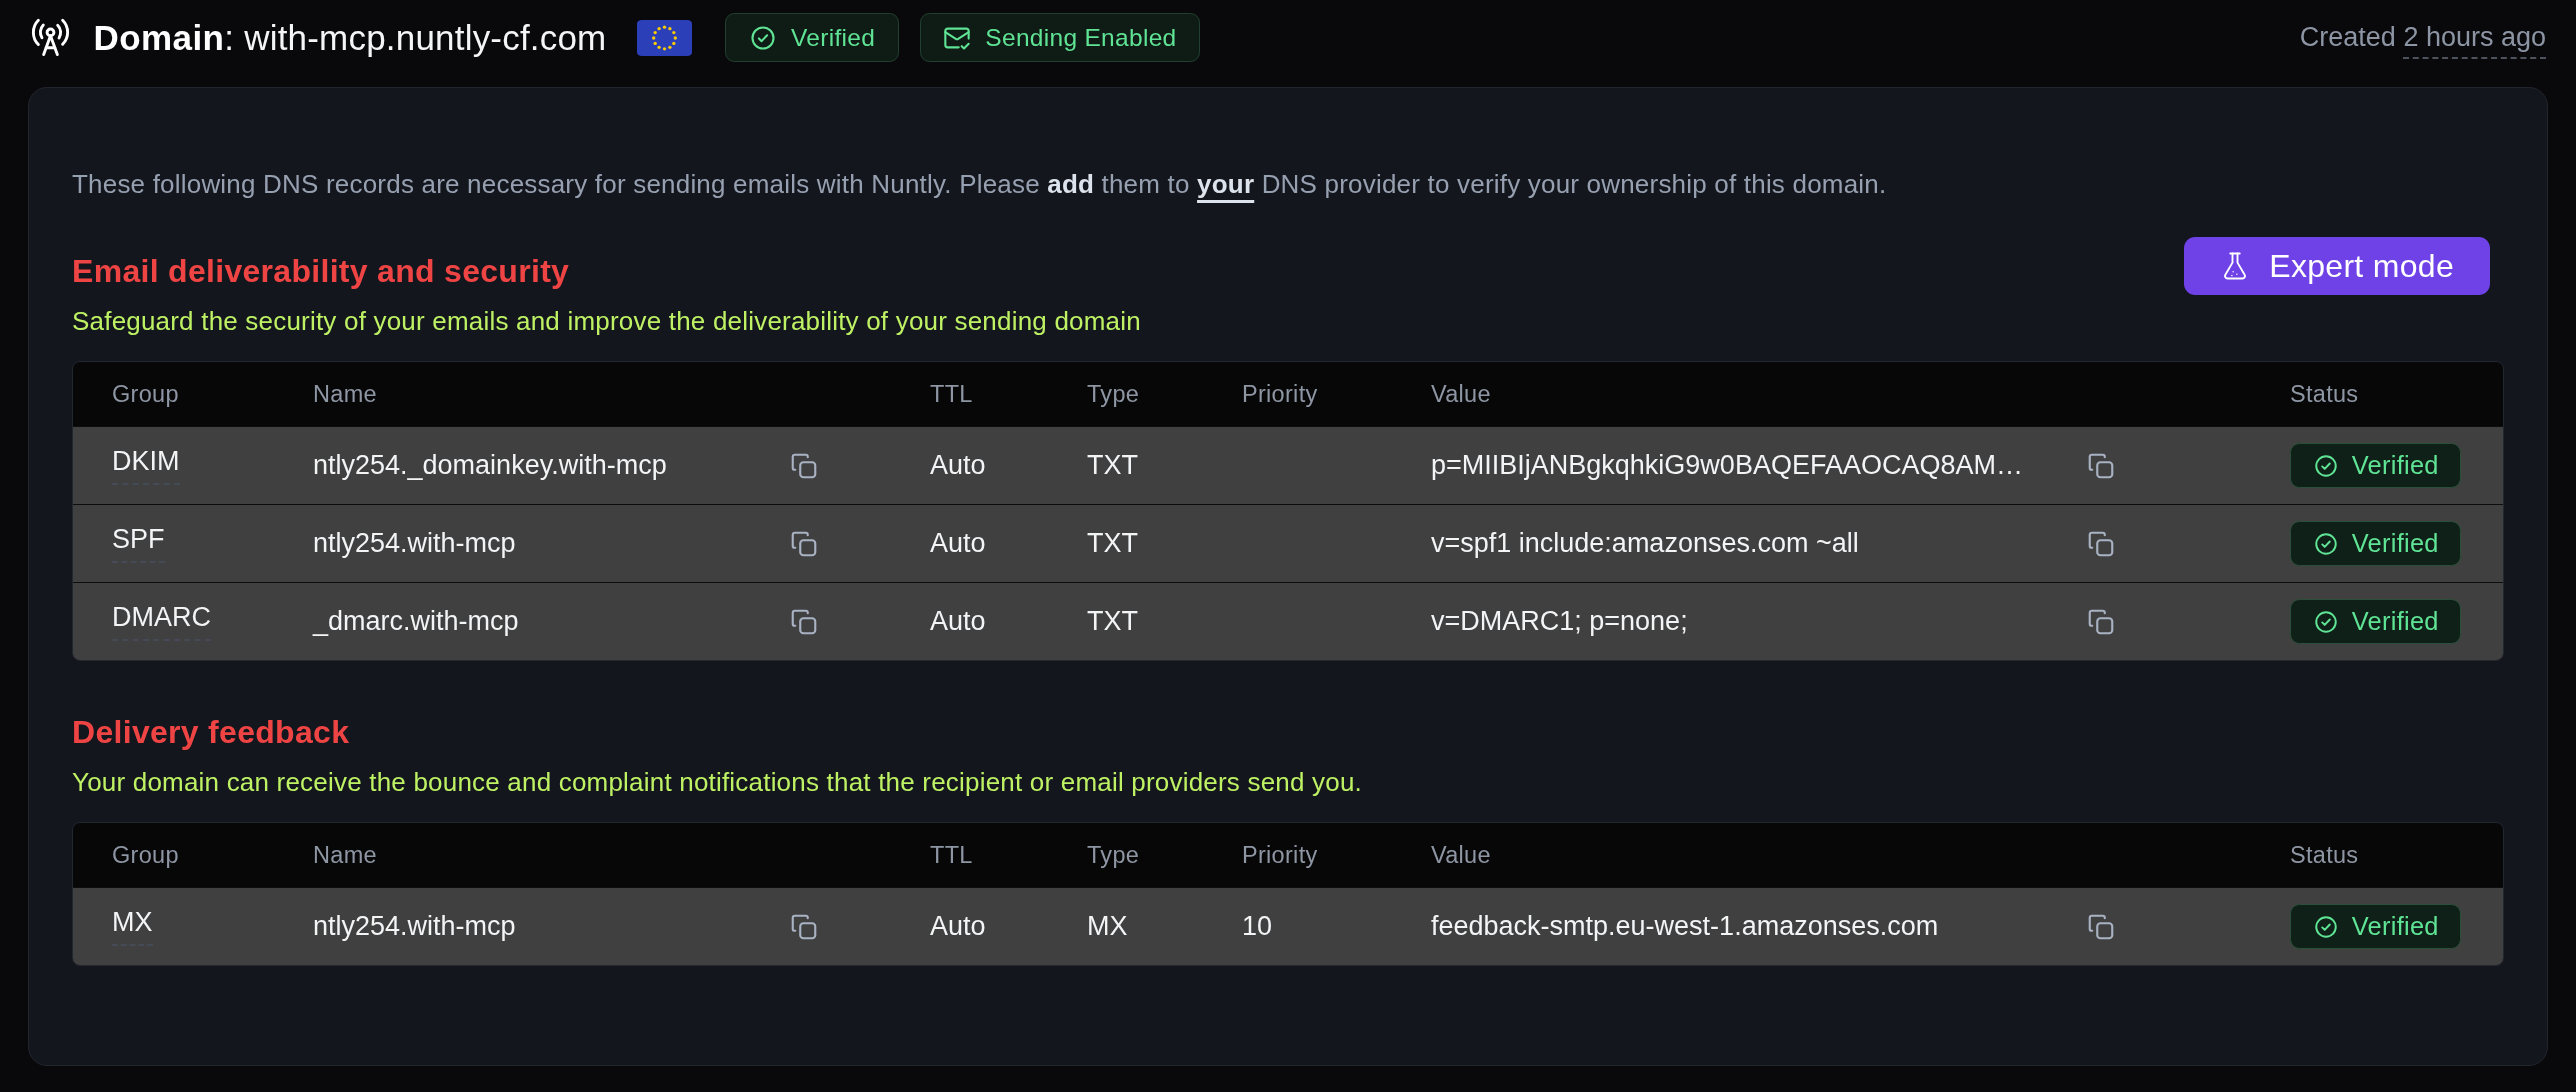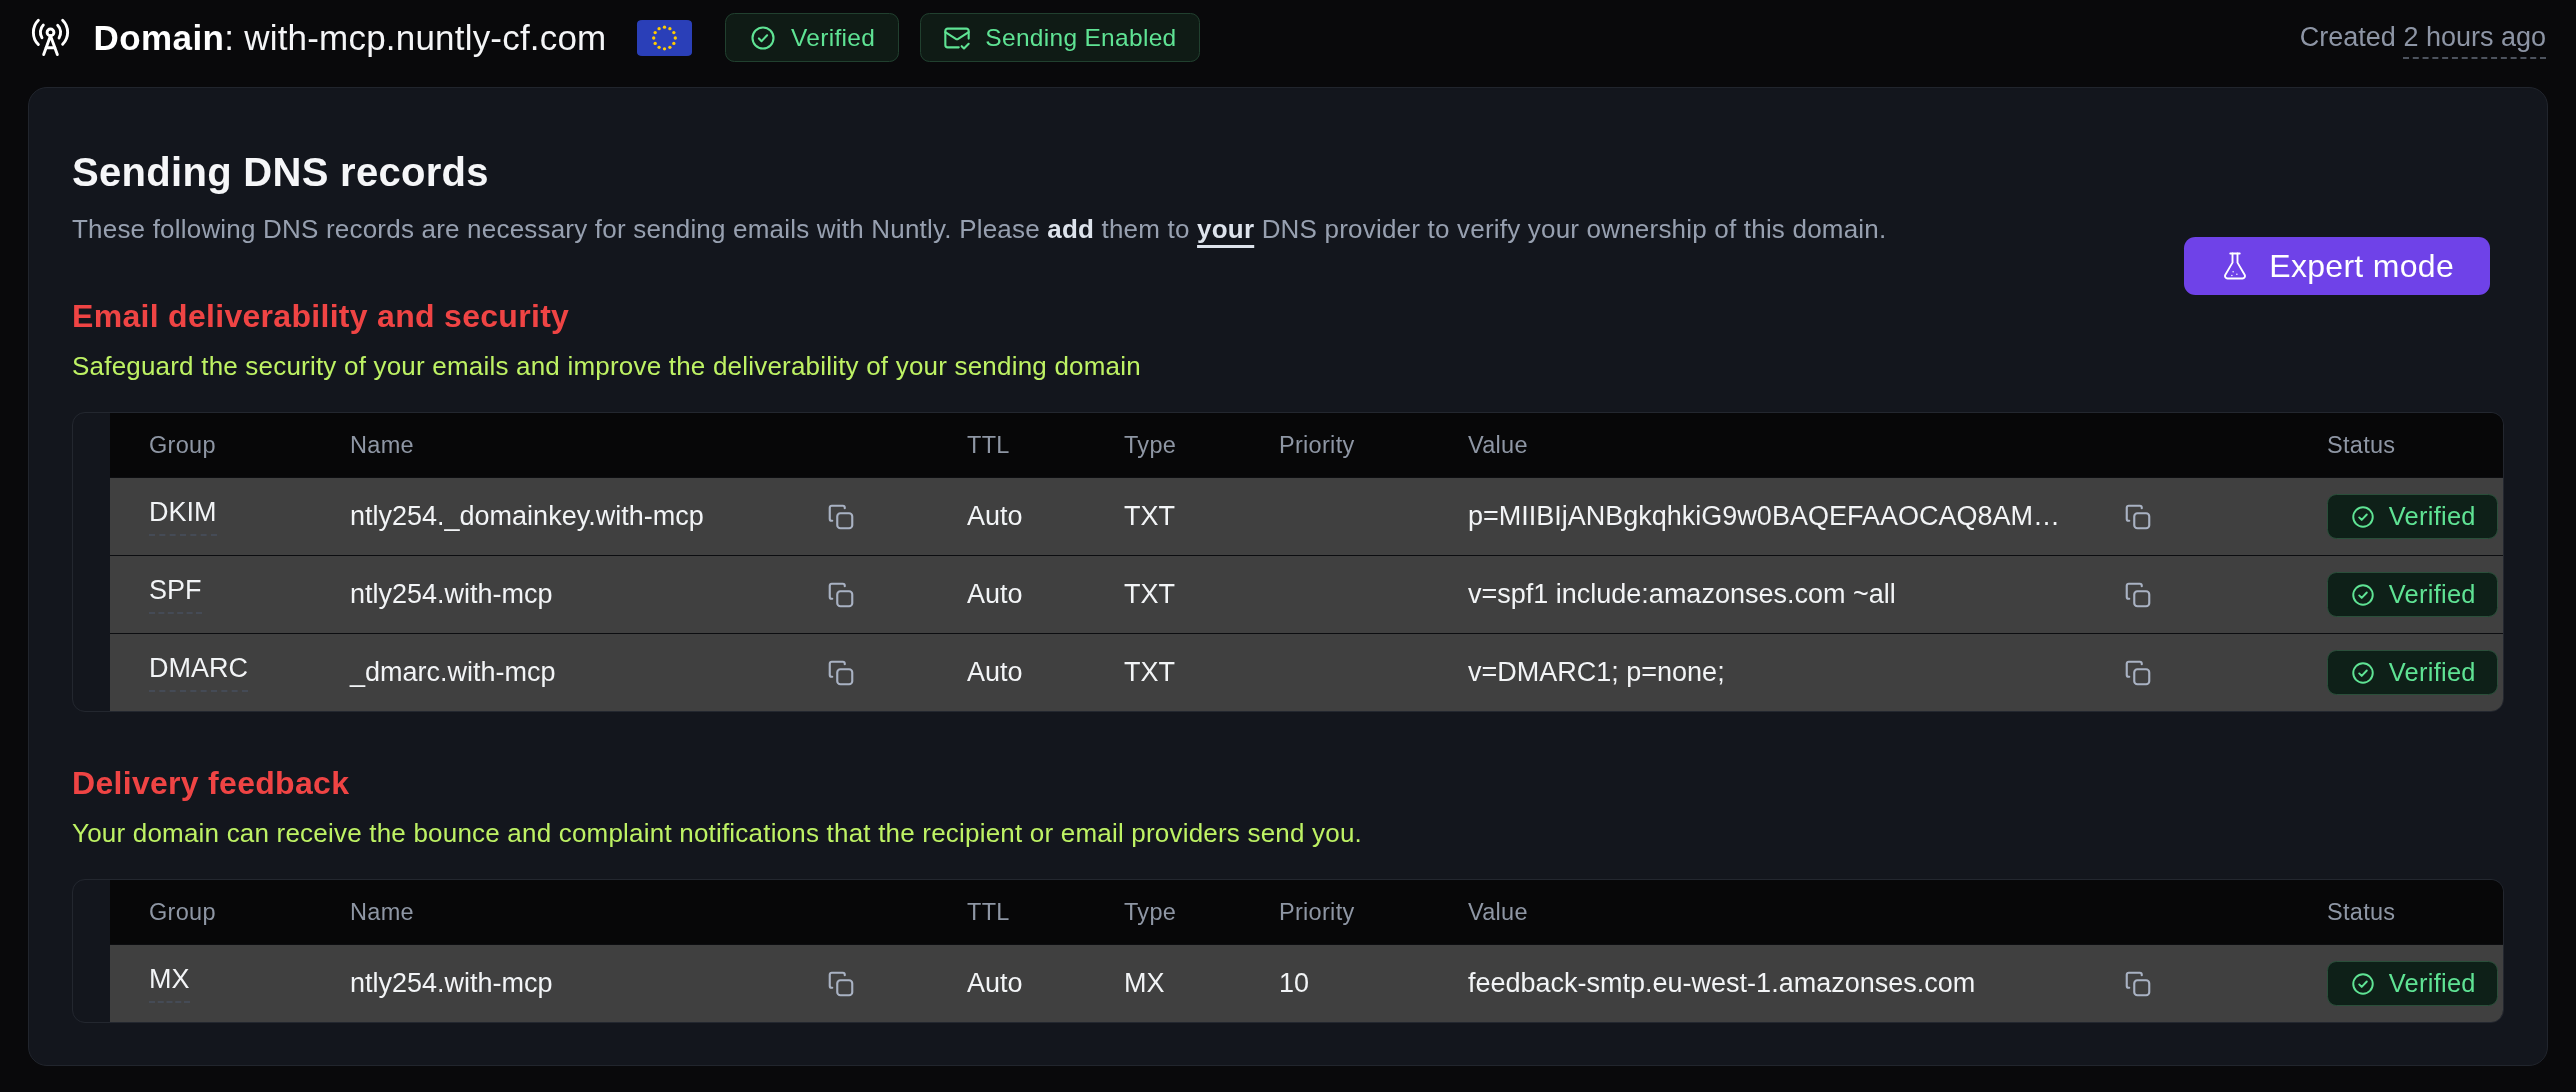--- a/index.html
+++ b/index.html
@@ -45,21 +45,21 @@
   .expert-btn { position:absolute; top:149px; right:57px;
     display:inline-flex; align-items:center; gap:19px;
     background:#6f42e8; color:#ffffff; border:none; border-radius:11.3px;
     height:58px; padding:0 36px; font-size:32px; font-family:inherit; cursor:pointer; letter-spacing:0.3px; }
   .expert-btn svg { display:block; }
 
   .section-heading { margin:53px 0 0; font-size:32px; font-weight:600; color:#ef4444; letter-spacing:0.3px; }
   .section-sub { margin-top:16px; font-size:26px; color:#bef264; letter-spacing:0.2px; }
 
   
-  .dns-table { margin-top:30px; border:1.9px solid #23272f; border-radius:13px; overflow:hidden;padding-left:37px; }
+  .dns-table { margin-top:24px; border:1.9px solid #23272f; border-radius:8px; overflow:hidden; }
   .t-head, .t-row { display:grid;
     grid-template-columns:240px 617px 157px 155px 189px 806px 1fr;
     align-items:center; }
   .t-head { height:64px; background:#070708; color:#8e96a4; font-size:23.5px; letter-spacing:0.3px; }
   .t-row { height:78px; background:#404040; border-top:1.9px solid #0c0d10; font-size:27px; color:#f2f4f6; }
   .c-group { padding-left:39px; }
   .group-label { display:inline-block; border-bottom:2.8px dashed #454b56; padding-bottom:5.6px; }
   .c-name, .c-value { display:flex; align-items:center; justify-content:space-between; }
   .c-name { padding-right:111px; }
   .c-value { padding-right:121px; }
@@ -133,21 +133,20 @@
     </span>
   </div>
 
   <div class="created">
     <span>Created </span><span class="time">2 hours ago</span>
   </div>
 </div>
 
 <div class="card">
 
-  <h1 class="card-title">Sending DNS records</h1>
   <div class="card-desc">
     <span>These following DNS records are necessary for sending emails with Nuntly. Please </span><span class="bold">add</span><span> them to </span><span class="bold-u">your</span><span> DNS provider to verify your ownership of this domain.</span>
   </div>
 
   <button class="expert-btn">
     <span>
       <svg width="30" height="30" viewBox="0 0 24 24" fill="none" stroke="#ffffff" stroke-width="1.5" stroke-linecap="round" stroke-linejoin="round">
         <path d="M10 2v7.3L4.3 19a2 2 0 0 0 1.8 3h11.8a2 2 0 0 0 1.8-3L14 9.3V2"></path>
         <path d="M8.2 2h7.6"></path>
         <circle cx="10.5" cy="16.5" r="0.6" fill="#ffffff" stroke="none"></circle>

